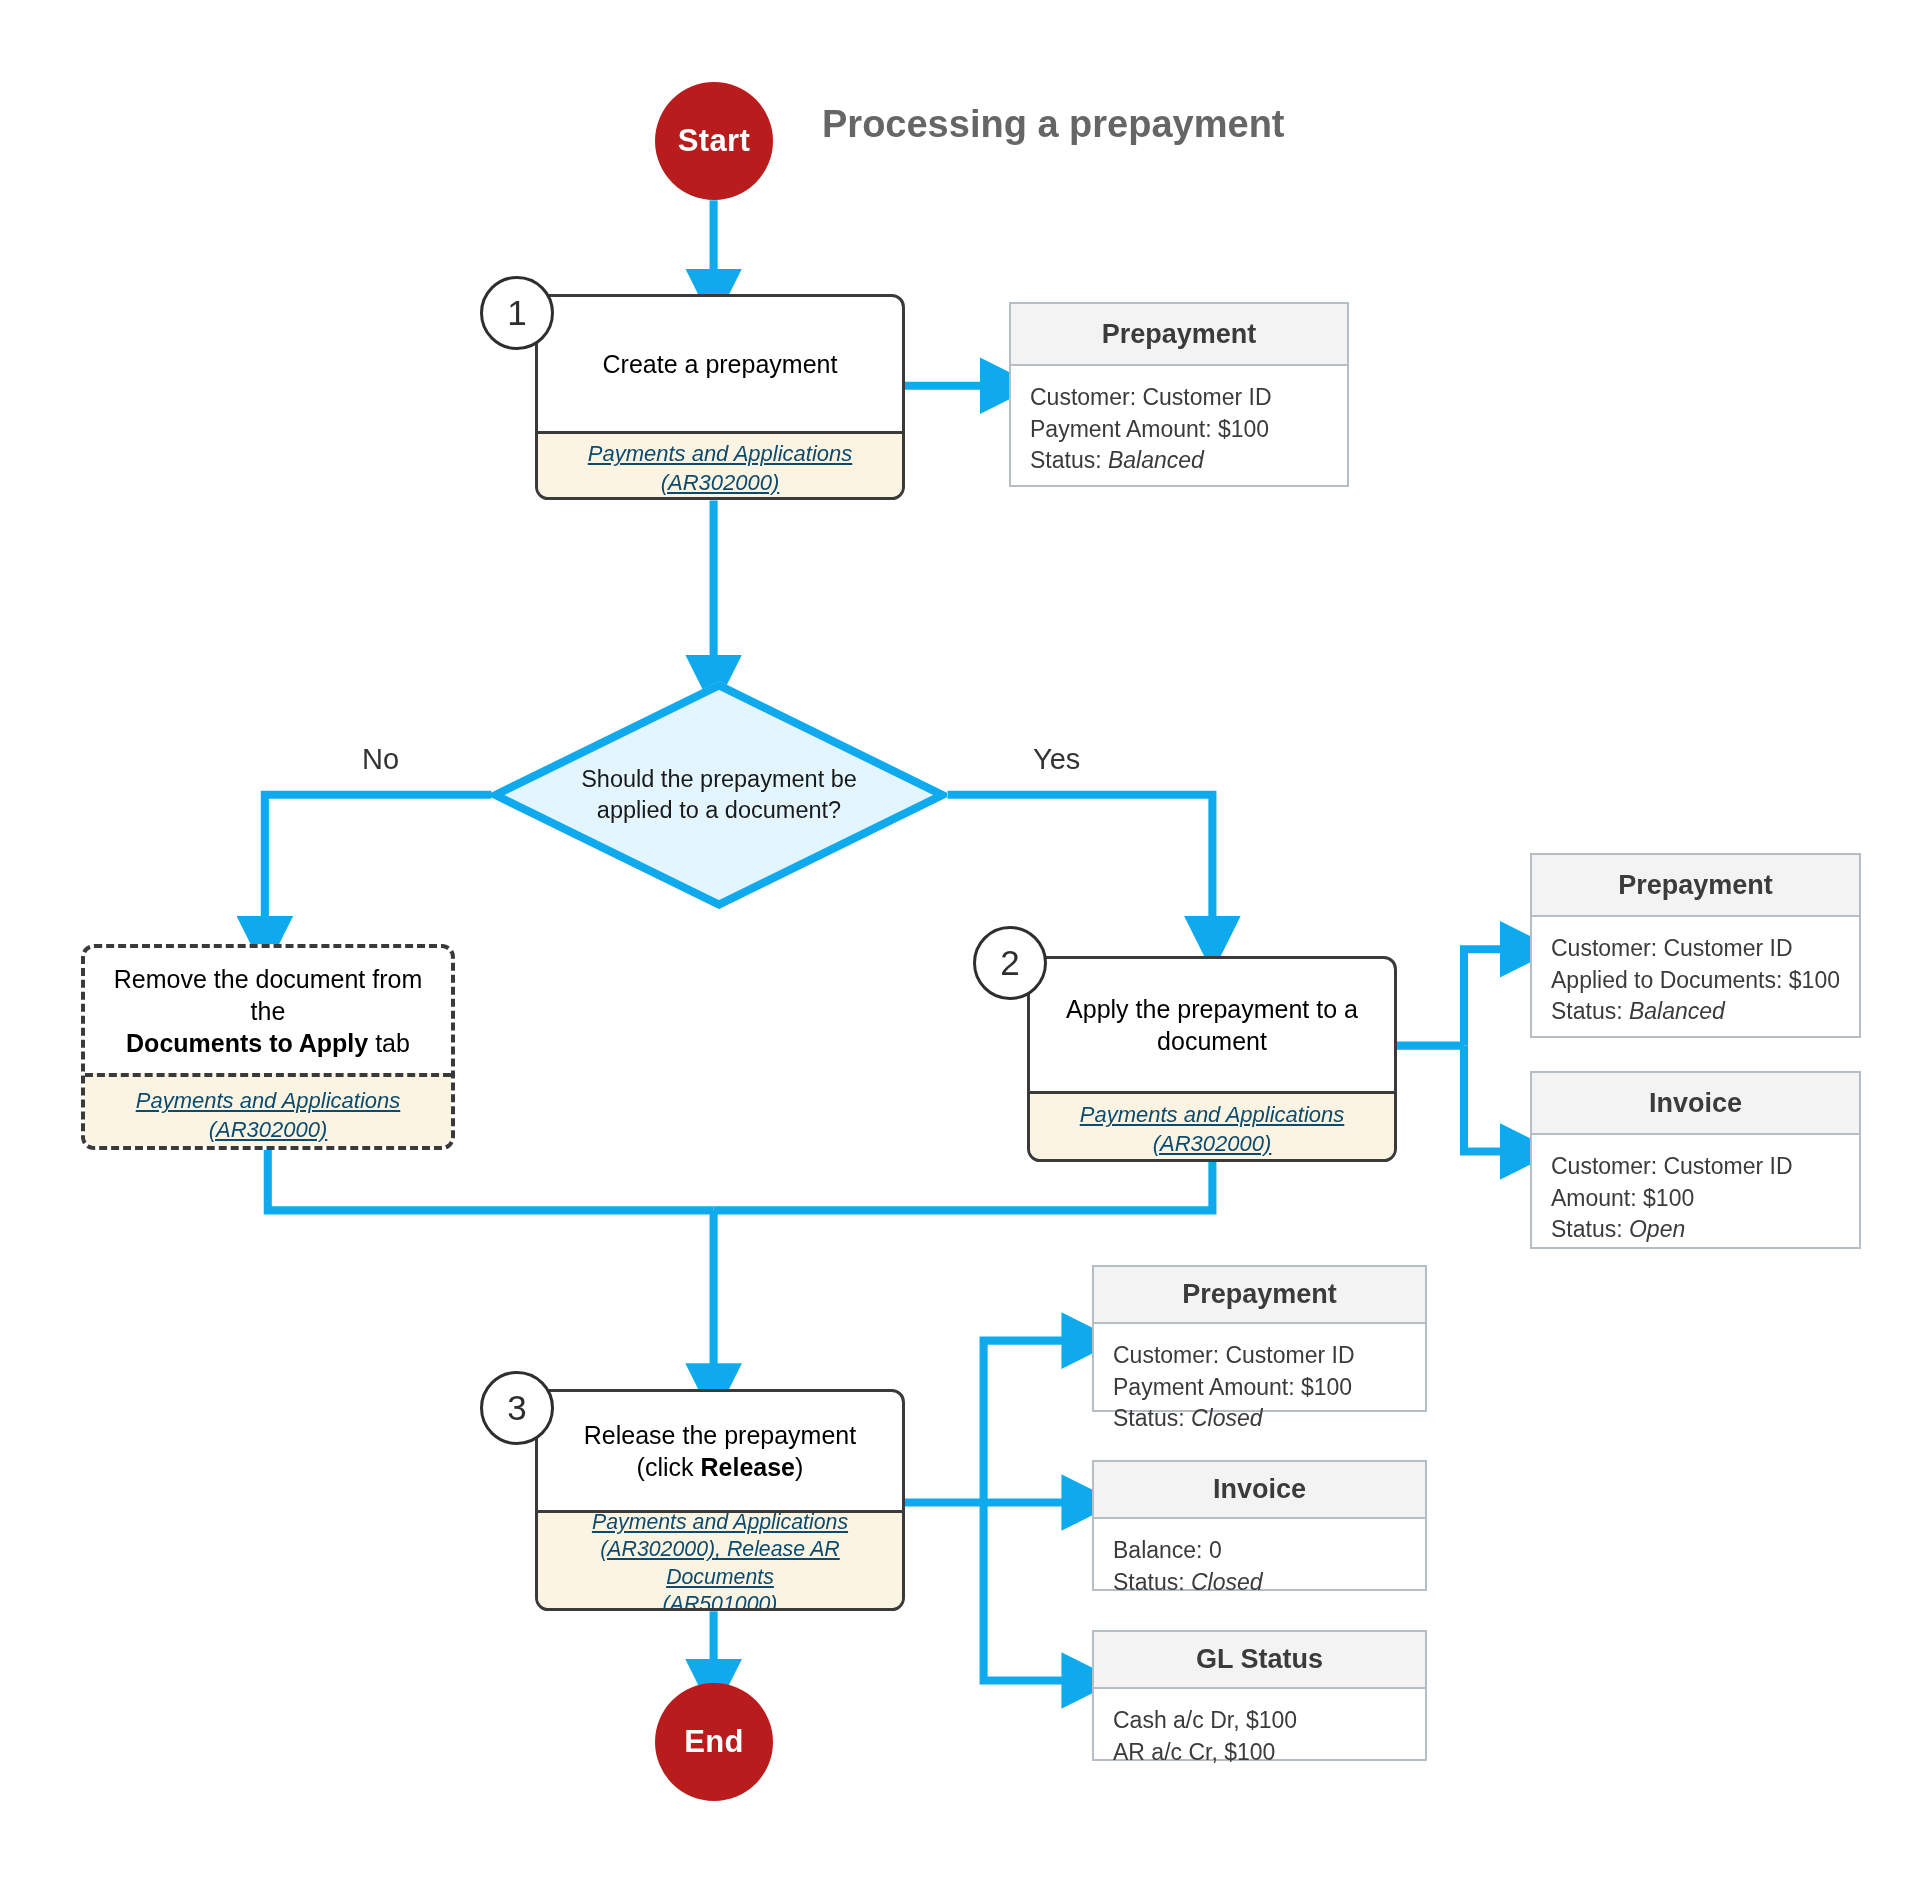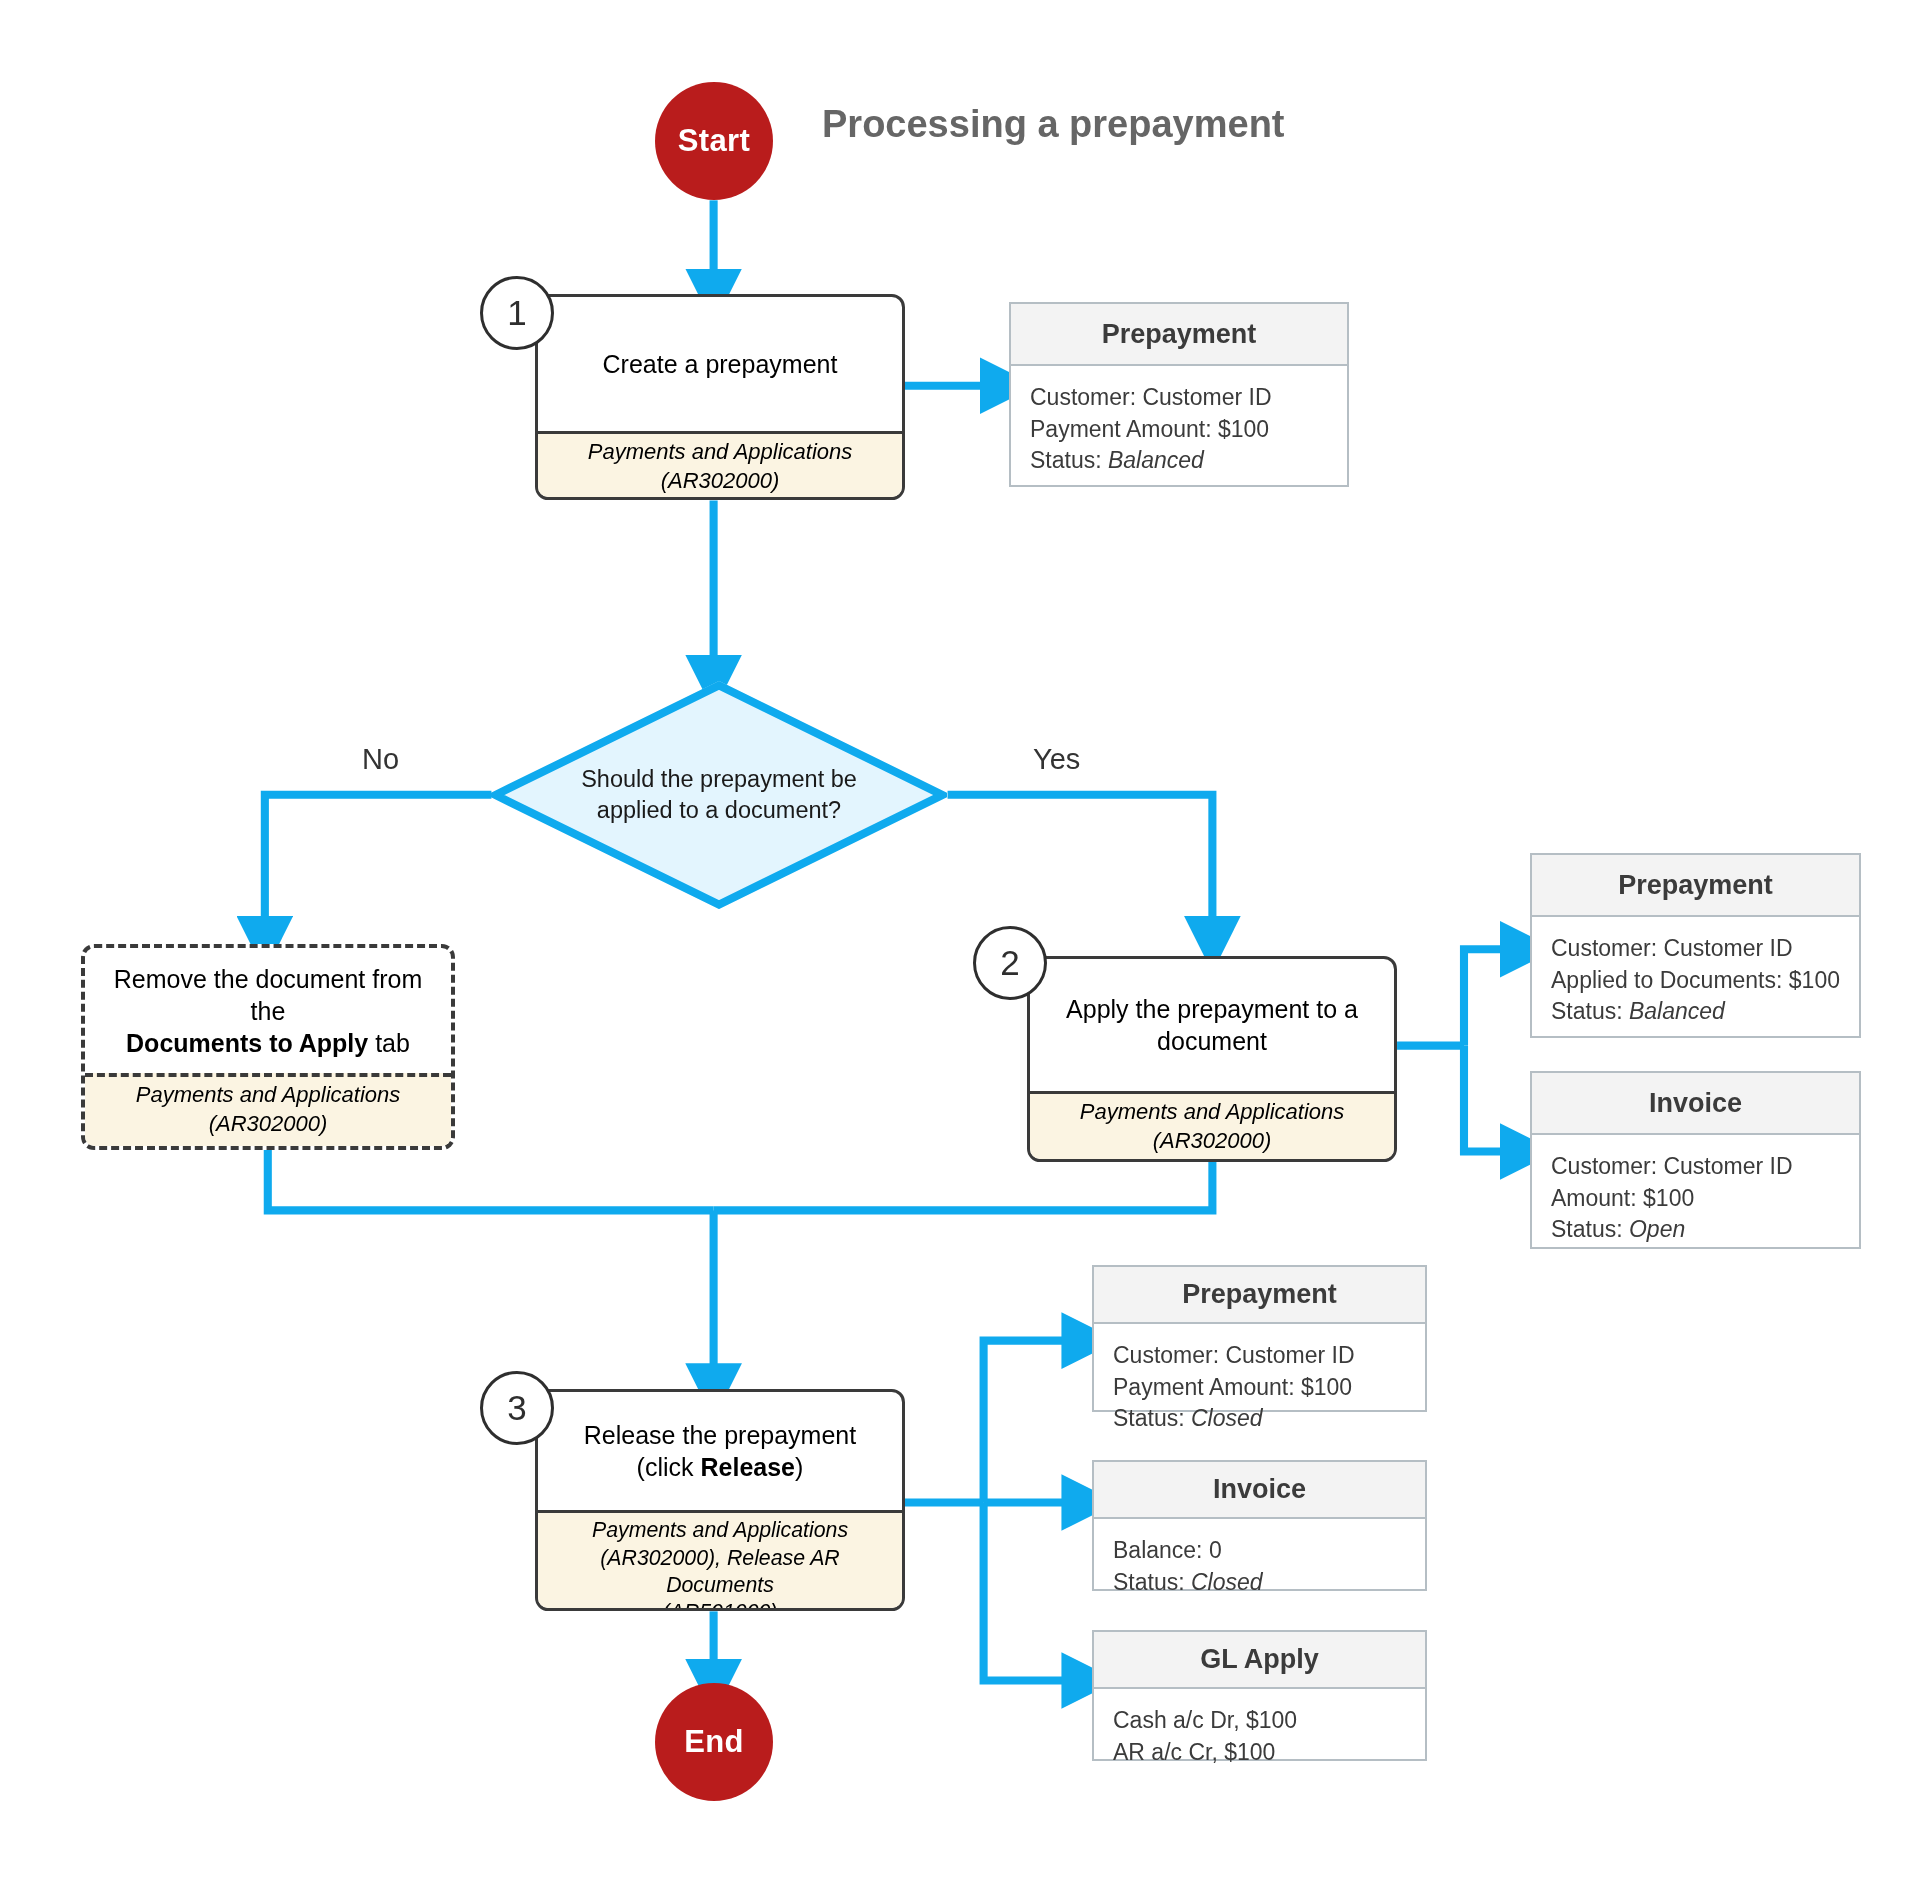--- a/index.html
+++ b/index.html
@@ -37,23 +37,23 @@
   .step.dashed{border-style:dashed;border-width:4.4px;border-color:#3a3a3a;}
   .step-body{
     box-sizing:border-box;width:100%;
     display:flex;align-items:center;justify-content:center;
     text-align:center;color:#000000;font-size:25px;line-height:1.28;
     padding:4.4px 13.2px;
   }
   .step-foot{
     box-sizing:border-box;width:100%;
     background:#fbf4e2;border-top:3.7px solid #3a3a3a;
-    display:flex;justify-content:center;
-    text-align:center;color:#000000;font-style:italic;
-    font-size:22px;line-height:1.28;padding:4.4px 10.3px;
+    display:flex;align-items:center;justify-content:center;
+    text-align:center;color:#0c4a6e;font-style:italic;
+    font-size:22px;line-height:1.28;padding:4.4px 10.3px;text-decoration:underline;
   }
   .step.dashed .step-foot{border-top:4.4px dashed #3a3a3a;}
 
   
   #step-1{left:535px;top:294px;width:370px;height:206px;}
   #step-1 .step-body{height:134px;}
   #step-1 .step-foot{height:72px;}
 
   #step-remove{left:81px;top:944px;width:374px;height:206px;}
   #step-remove .step-body{height:125px;}
@@ -302,21 +302,21 @@
 
   <div class="card" id="card-invoice-3">
     <div class="card-header">Invoice</div>
     <div class="card-body">
       <div class="ln">Balance: 0</div>
       <div class="ln"><span>Status: </span><span class="it">Closed</span></div>
     </div>
   </div>
 
   <div class="card" id="card-glbatch-3">
-    <div class="card-header">GL Apply</div>
+    <div class="card-header">GL Status</div>
     <div class="card-body">
       <div class="ln">Cash a/c Dr, $100</div>
       <div class="ln">AR a/c Cr, $100</div>
     </div>
   </div>
 
 </div>
 
 
 </body></html>

